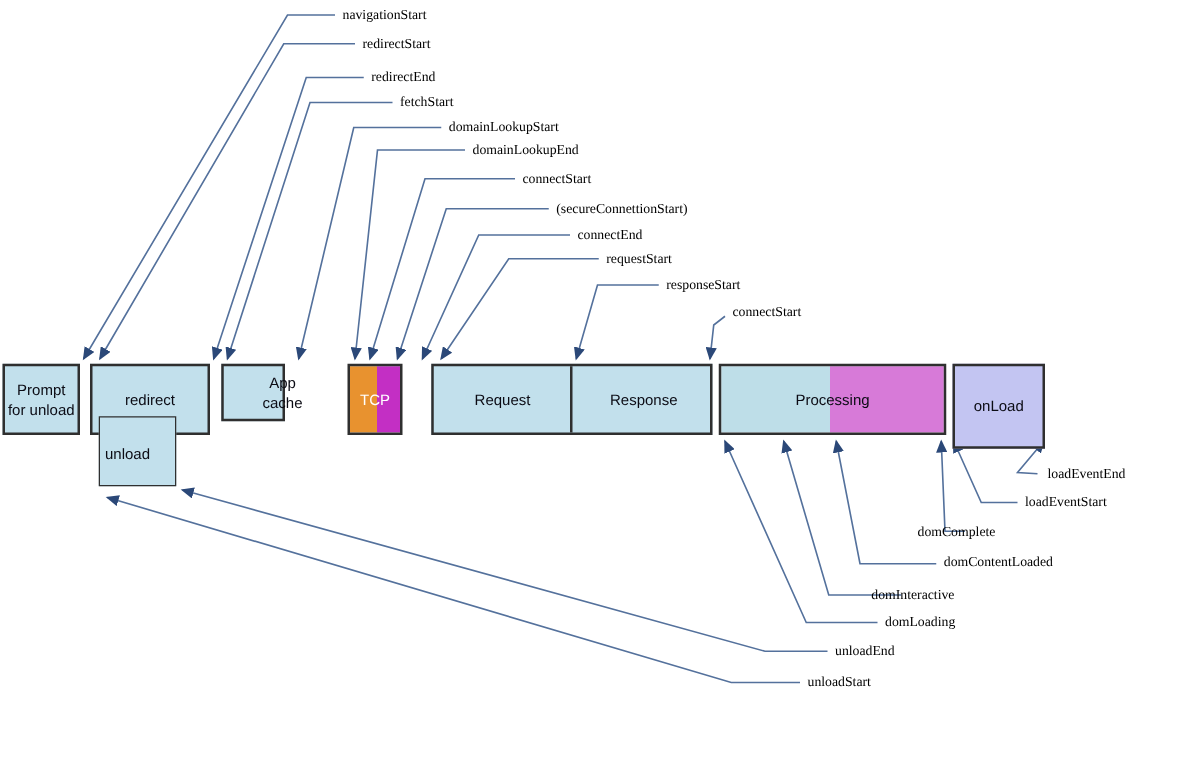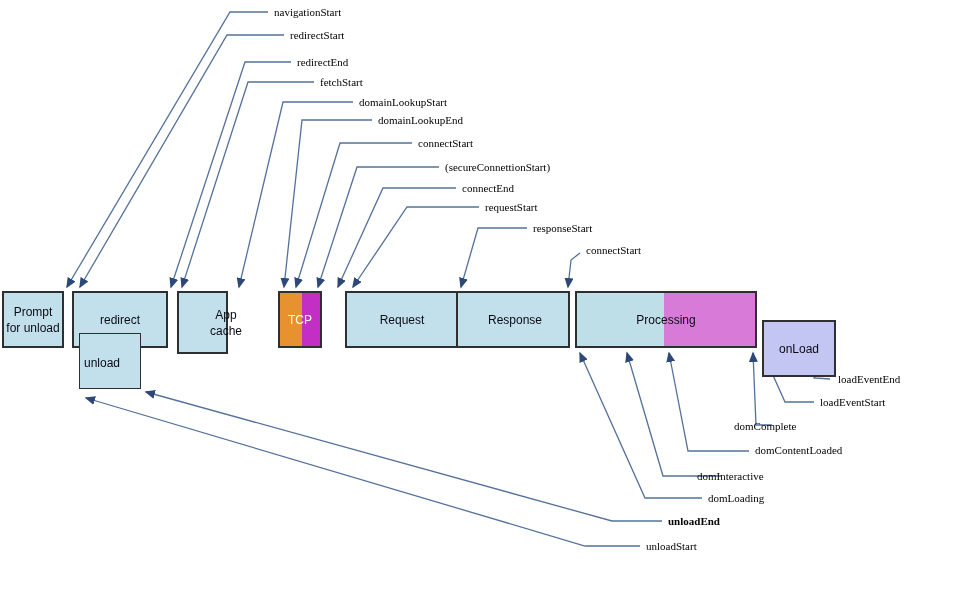--- a/index.html
+++ b/index.html
@@ -82,50 +82,50 @@
     <polyline class="leader" points="662,521 612,521 146,392" marker-end="url(#ah)"></polyline>
     <polyline class="leader" points="640,546 585,546 86,398" marker-end="url(#ah)"></polyline>
   </svg>
 
   <div class="box light" style="left:2px;top:291px;width:62px;height:57px;padding:0 2px;">Prompt for unload</div>
 
   <div class="box light" style="left:72px;top:291px;width:96px;height:57px;">redirect</div>
 
   <div class="box unload" style="left:79px;top:333px;width:62px;height:56px;border-width:1.5px;">unload</div>
 
-  <div class="box light" style="left:177px;top:291px;width:51px;height:63px;padding-left:47px;">App cache</div>
+  <div class="box light" style="left:177px;top:291px;width:51px;height:46px;padding-left:47px;">App cache</div>
 
 
   <div class="box tcp" style="left:278px;top:291px;width:44px;height:57px;">TCP</div>
 
   <div class="box processing" style="left:575px;top:291px;width:182px;height:57px;">Processing</div>
 
   <div class="box light" style="left:345px;top:291px;width:225px;height:57px;">
     <div class="cell" style="left:0;width:110px;">Request</div>
     <div class="reqres-divider" style="left:109px;"></div>
     <div class="cell" style="left:111px;width:114px;">Response</div>
   </div>
 
-  <div class="box onload" style="left:762px;top:291px;width:74px;height:57px;margin-top:29px;">onLoad</div>
+  <div class="box onload" style="left:762px;top:291px;width:74px;height:68px;">onLoad</div>
 
   <span class="lbl" style="left:274px;top:12px;">navigationStart</span>
   <span class="lbl" style="left:290px;top:35px;">redirectStart</span>
   <span class="lbl" style="left:297px;top:62px;">redirectEnd</span>
   <span class="lbl" style="left:320px;top:82px;">fetchStart</span>
   <span class="lbl" style="left:359px;top:102px;">domainLookupStart</span>
   <span class="lbl" style="left:378px;top:120px;">domainLookupEnd</span>
   <span class="lbl" style="left:418px;top:143px;">connectStart</span>
   <span class="lbl" style="left:445px;top:167px;">(secureConnettionStart)</span>
   <span class="lbl" style="left:462px;top:188px;">connectEnd</span>
   <span class="lbl" style="left:485px;top:207px;">requestStart</span>
   <span class="lbl" style="left:533px;top:228px;">responseStart</span>
   <span class="lbl" style="left:586px;top:250px;">connectStart</span>
 
   <span class="lbl" style="left:838px;top:379px;">loadEventEnd</span>
   <span class="lbl" style="left:820px;top:402px;">loadEventStart</span>
   <span class="lbl" style="left:734px;top:426px;text-align:center;">domComplete</span>
   <span class="lbl" style="left:755px;top:450px;">domContentLoaded</span>
   <span class="lbl" style="left:697px;top:476px;">domInteractive</span>
   <span class="lbl" style="left:708px;top:498px;">domLoading</span>
-  <span class="lbl" style="left:668px;top:521px;font-weight:bold;">unloadEnd</span>
+  <span class="lbl" style="left:668px;top:521px;">unloadEnd</span>
   <span class="lbl" style="left:646px;top:546px;">unloadStart</span>
 
 </div>
 
 </body></html>

